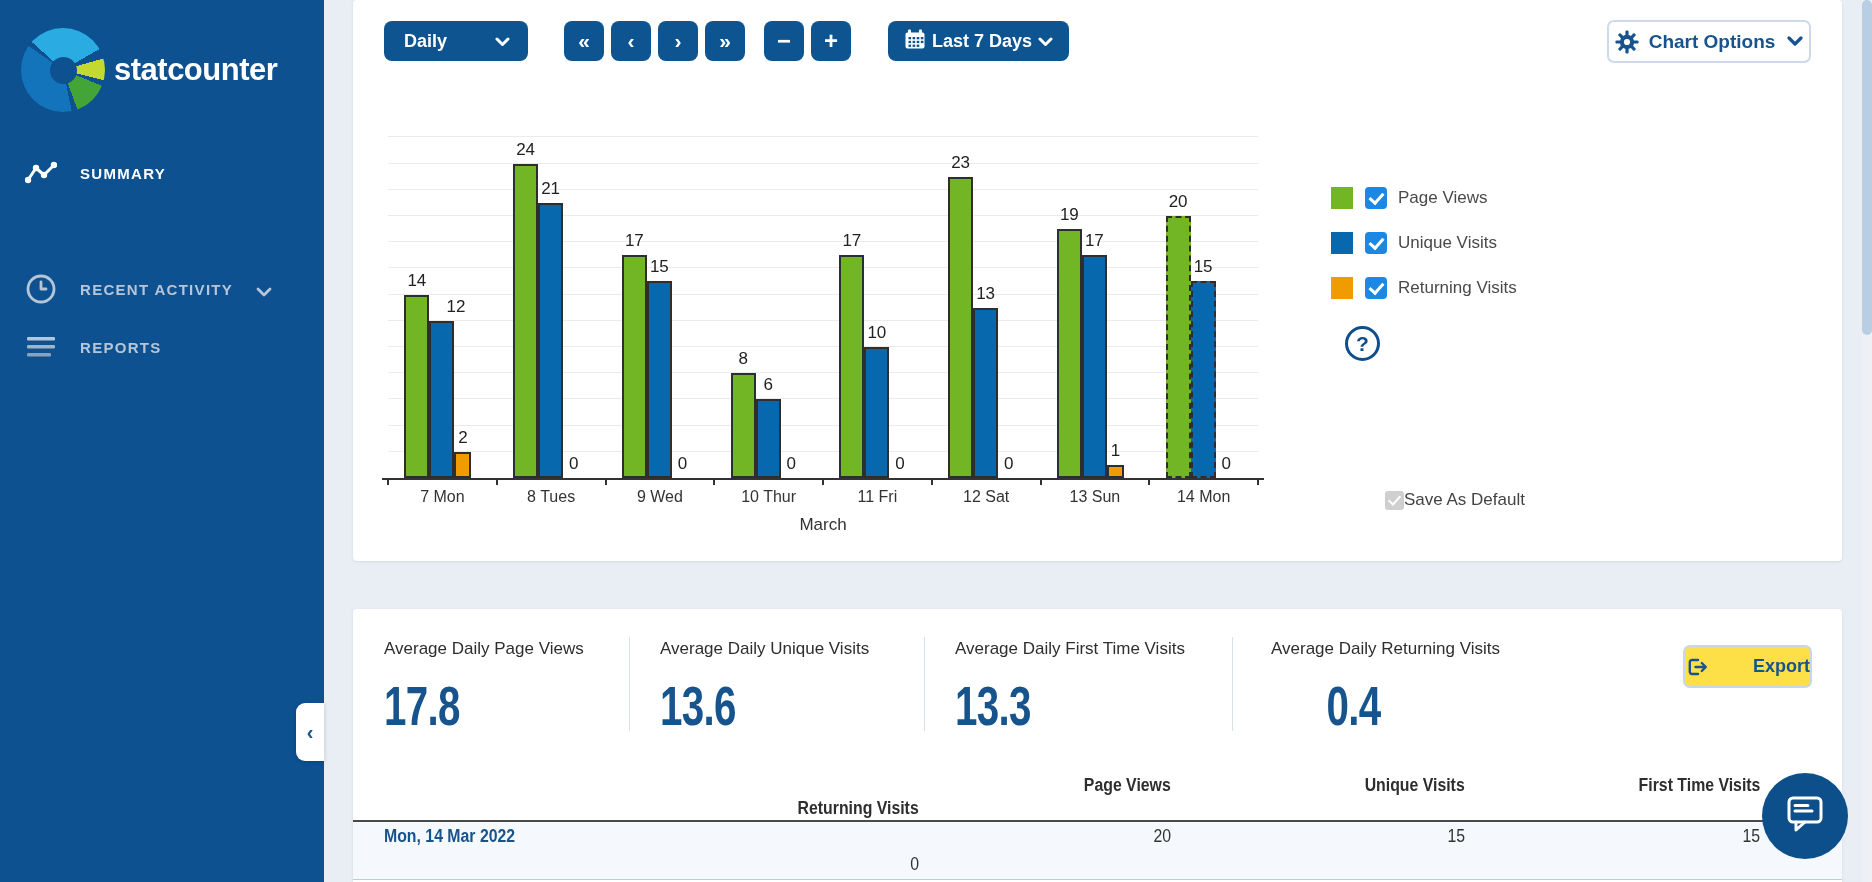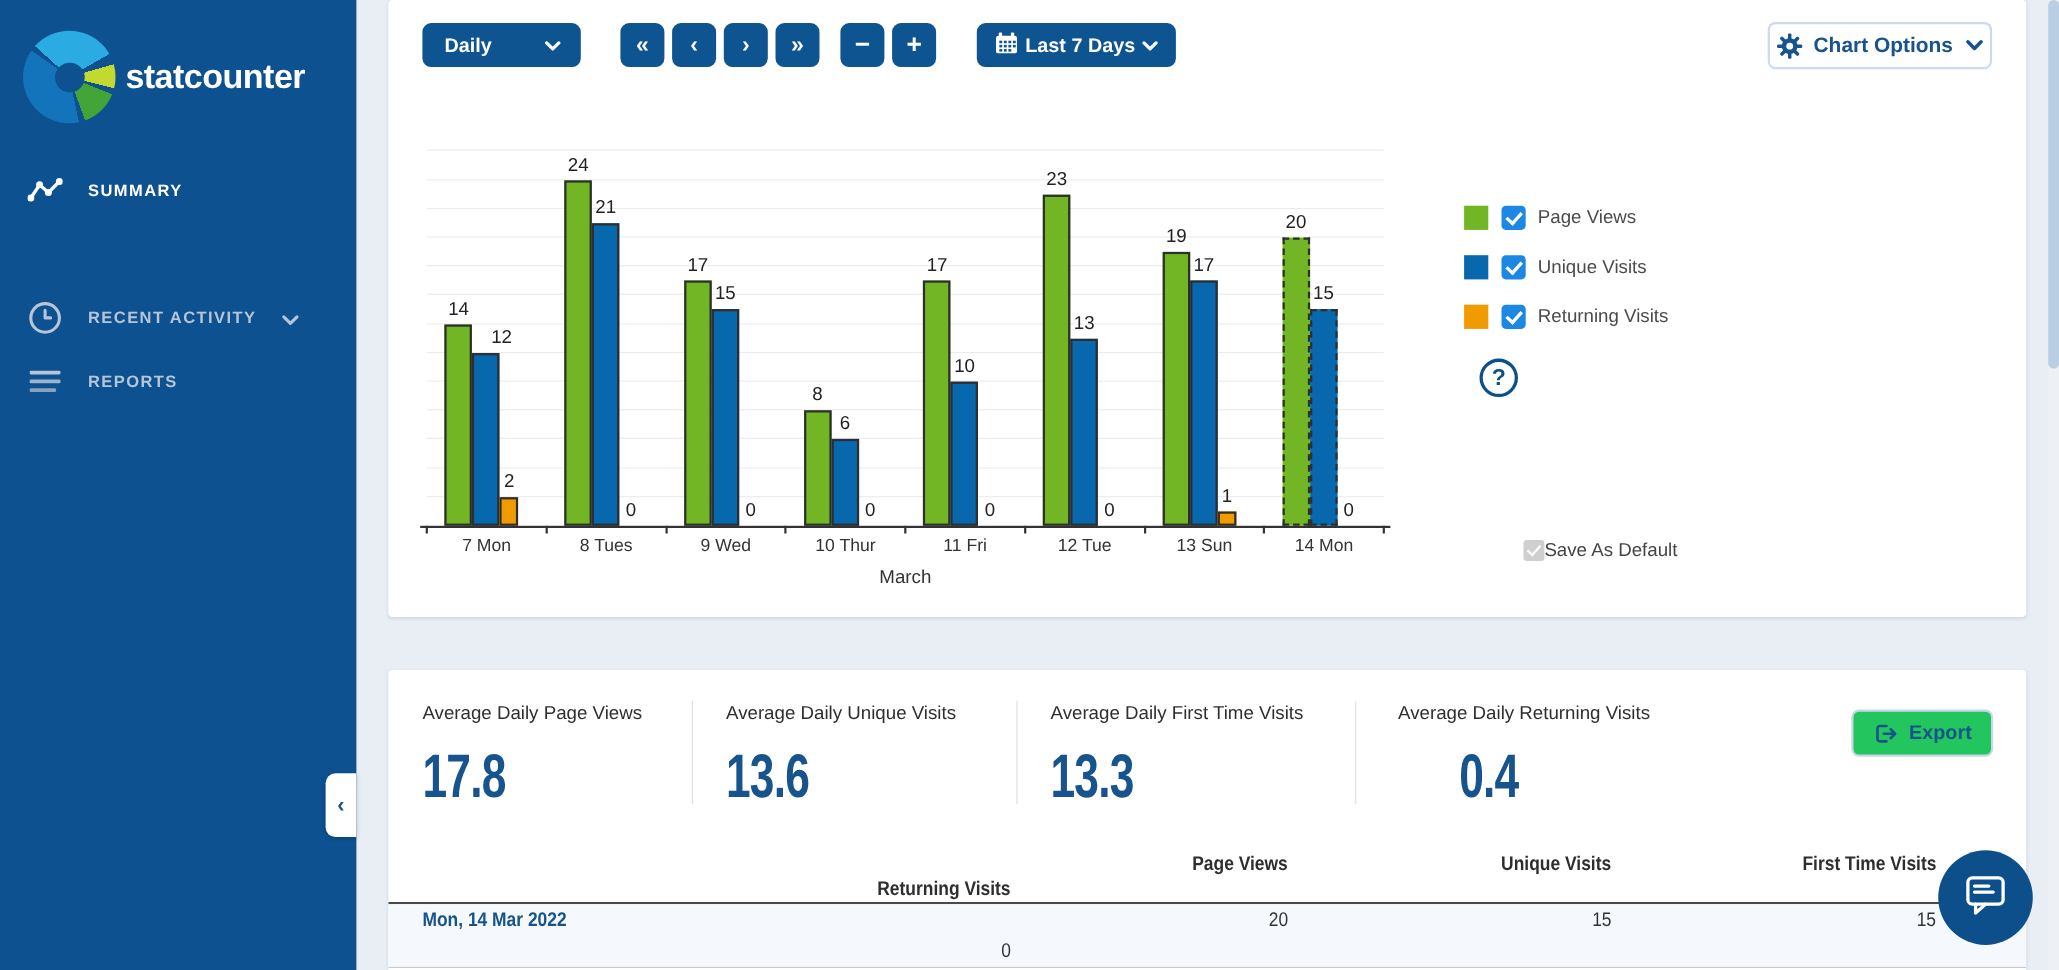--- a/index.html
+++ b/index.html
@@ -51,21 +51,21 @@
   .legend-label { margin-left:11px; font-size:17px; color:#4a4a4a; }
   .help-circle { position:absolute; left:992px; top:326px; width:35px; height:35px; border:3px solid #0d4f8b; border-radius:50%; color:#0d4f8b; font-size:21px; font-weight:bold; display:flex; align-items:center; justify-content:center; cursor:pointer; }
   .save-default { position:absolute; left:1020px; top:490px; display:flex; align-items:center; }
   .save-default span { font-size:17px; color:#444; }
 
   
   .stat-block { position:absolute; top:30px; }
   .stat-label { font-size:17px; color:#2e2e2e; }
   .stat-value { margin-top:14px; font-size:56px; font-weight:bold; color:#17538d; letter-spacing:-1px; transform:scaleX(.72); transform-origin:left; }
   .stat-divider { position:absolute; top:28px; width:1px; height:94px; background:#d9dfe6; }
-  .export-btn { position:absolute; left:1330px; top:36px; width:129px; height:43px; background:#22c55e; border:2px solid #c7d6e8; border-radius:7px; color:#17538d; font-size:18px; font-weight:bold; display:flex; align-items:center; justify-content:center; cursor:pointer; }
+  .export-btn { position:absolute; left:1330px; top:36px; width:129px; height:43px; background:#fde047; border:2px solid #c7d6e8; border-radius:7px; color:#17538d; font-size:18px; font-weight:bold; display:flex; align-items:center; justify-content:space-between; cursor:pointer; }
 
   
   .table-wrap { position:absolute; left:0; top:165px; width:1489px; }
   .trow { display:grid; grid-template-columns:535px 252px 294px 295px; padding-left:31px; align-items:center; }
   .thead { height:48px; border-bottom:2px solid #4a4a4a; }
   .th { font-size:18px; font-weight:bold; color:#2e2e2e; text-align:right; }
   .th .cond, .num .cond { display:inline-block; transform:scaleX(.88); transform-origin:right; }
   .tdata { height:58px; background:#f5f9fd; border-bottom:1px solid #c3ccd6; }
   .tdate { font-size:18px; font-weight:bold; color:#17538d; cursor:pointer; }
   .tdate .cond { display:inline-block; transform:scaleX(.88); transform-origin:left; }
@@ -257,21 +257,21 @@
       <div class="bar-label" style="left: 355.125px; bottom: 108.838px;">8</div>
       <div class="bar" style="left: 367.625px; width: 25px; height: 78.6286px; background: rgb(7, 104, 174);"></div>
       <div class="bar-label" style="left: 380.125px; bottom: 82.6286px;">6</div>
       <div class="bar-label" style="left: 403.125px; bottom: 4px;">0</div>
       <div class="x-label" style="left: 489.375px;">11 Fri</div>
       <div class="bar" style="left: 451.375px; width: 25px; height: 222.781px; background: rgb(114, 182, 38);"></div>
       <div class="bar-label" style="left: 463.875px; bottom: 226.781px;">17</div>
       <div class="bar" style="left: 476.375px; width: 25px; height: 131.048px; background: rgb(7, 104, 174);"></div>
       <div class="bar-label" style="left: 488.875px; bottom: 135.048px;">10</div>
       <div class="bar-label" style="left: 511.875px; bottom: 4px;">0</div>
-      <div class="x-label" style="left: 598.125px;">12 Tue</div>
+      <div class="x-label" style="left: 598.125px;">12 Sat</div>
       <div class="bar" style="left: 560.125px; width: 25px; height: 301.41px; background: rgb(114, 182, 38);"></div>
       <div class="bar-label" style="left: 572.625px; bottom: 305.41px;">23</div>
       <div class="bar" style="left: 585.125px; width: 25px; height: 170.362px; background: rgb(7, 104, 174);"></div>
       <div class="bar-label" style="left: 597.625px; bottom: 174.362px;">13</div>
       <div class="bar-label" style="left: 620.625px; bottom: 4px;">0</div>
       <div class="x-label" style="left: 706.875px;">13 Sun</div>
       <div class="bar" style="left: 668.875px; width: 25px; height: 248.99px; background: rgb(114, 182, 38);"></div>
       <div class="bar-label" style="left: 681.375px; bottom: 252.99px;">19</div>
       <div class="bar" style="left: 693.875px; width: 25px; height: 222.781px; background: rgb(7, 104, 174);"></div>
       <div class="bar-label" style="left: 706.375px; bottom: 226.781px;">17</div>

